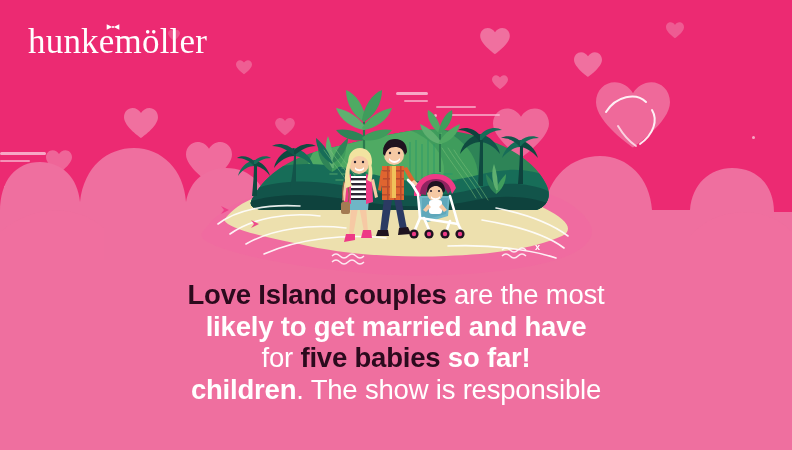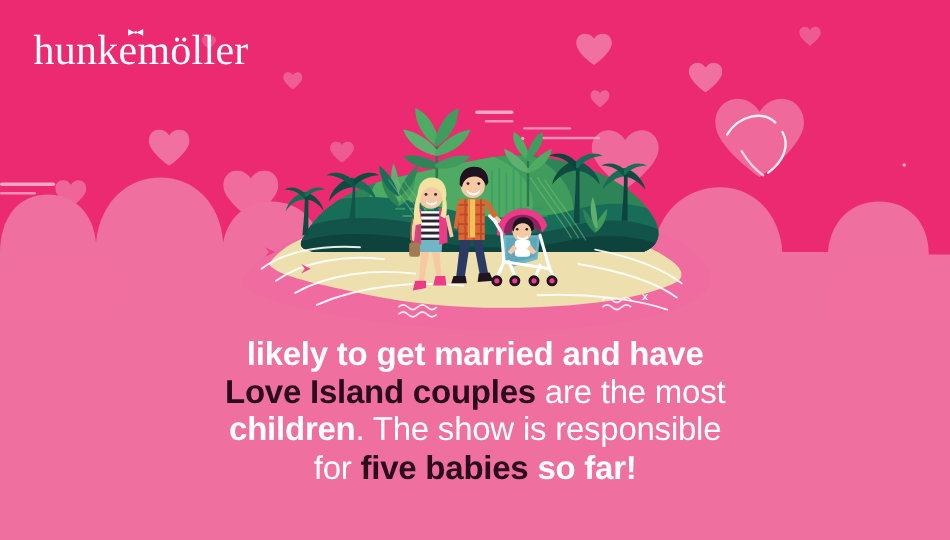--- a/index.html
+++ b/index.html
@@ -439,26 +439,26 @@
     <span>hunkemöller</span>
     <svg class="bow" viewBox="0 0 20 10">
       <path d="M9 5 L1 1 L1 9 Z" fill="#ffffff"></path>
       <path d="M11 5 L19 1 L19 9 Z" fill="#ffffff"></path>
       <circle cx="10" cy="5" r="1.6" fill="#ffffff"></circle>
     </svg>
   </div>
 
   <div id="headline">
     <div>
+      <span class="dark">Love Island couples</span><span> are the most</span>
+    </div>
+    <div>
       <b>likely to get married and have</b>
     </div>
     <div>
-      <span class="dark">Love Island couples</span><span> are the most</span>
+      <span>for </span><span class="dark">five babies</span><b> so far!</b>
     </div>
     <div>
       <b>children</b><span>. The show is responsible</span>
     </div>
-    <div>
-      <span>for </span><span class="dark">five babies</span><b> so far!</b>
-    </div>
   </div>
 
 </div>
 
 </body></html>

